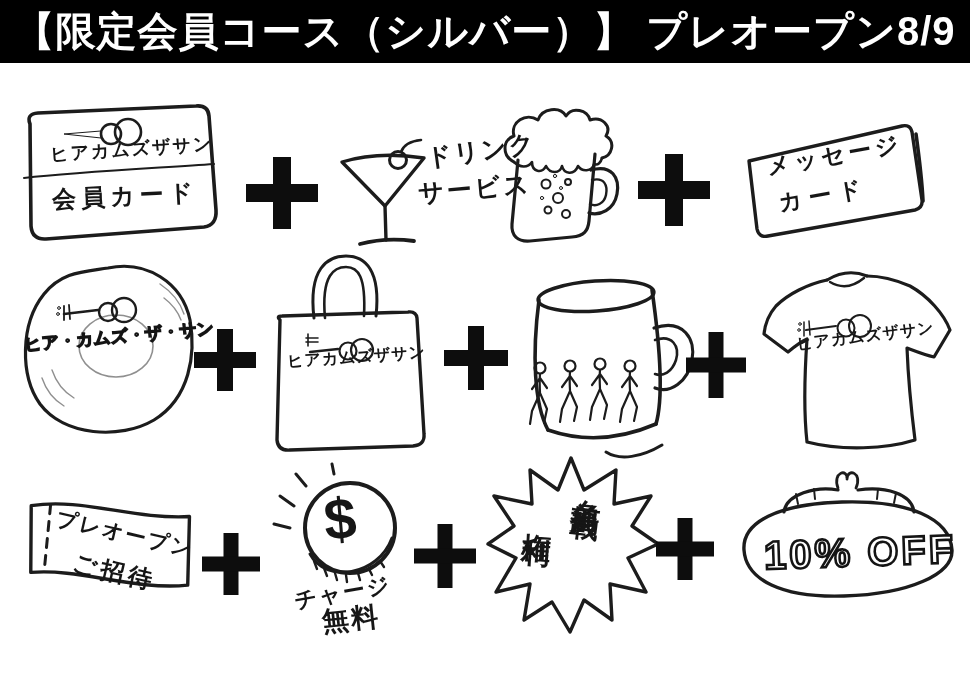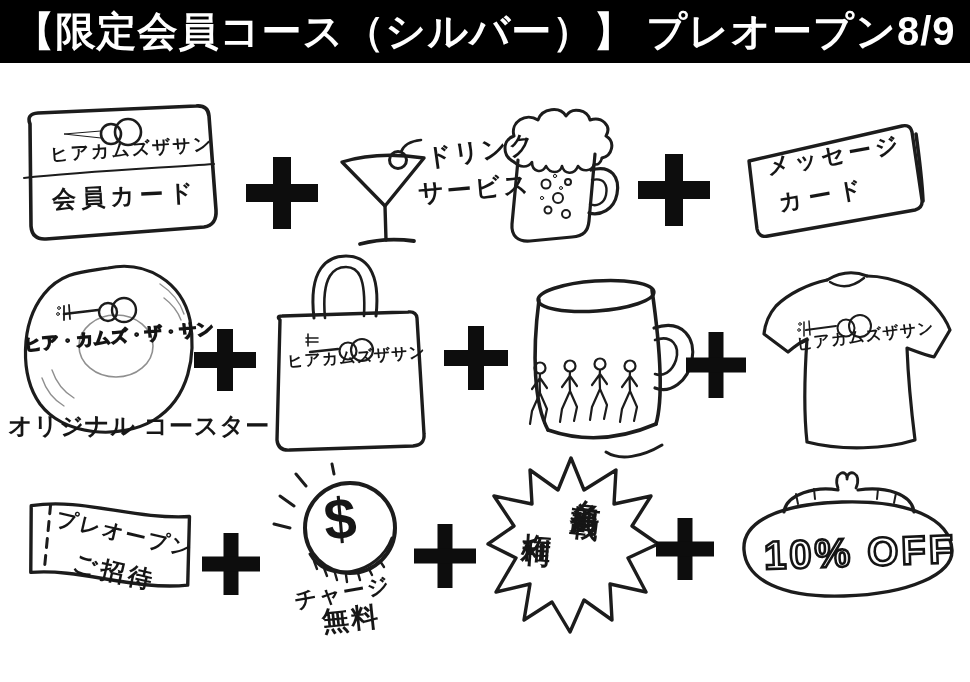--- a/index.html
+++ b/index.html
@@ -89,21 +89,20 @@
     <g>
       <circle stroke-width="2.4" cx="112" cy="52" r="12"></circle>
       <circle stroke-width="2.4" cx="96" cy="54" r="9"></circle>
       <path stroke-width="2.6" d="M86,52 L52,56"></path>
       <path stroke-width="1.8" d="M52,48 L52,62 M57,47 L58,61"></path>
       <circle fill="#222" stroke="none" cx="47" cy="50" r="1.4"></circle>
       <circle fill="#222" stroke="none" cx="46" cy="56" r="1.4"></circle>
     </g>
   </svg>
   <div class="t bubble" style="left:24px;top:328px;font-size:17px;transform:rotate(-5deg)">ヒア・カムズ・ザ・サン</div>
-  <div class="t" style="left:8px;top:414px;font-size:24px;letter-spacing:1px;font-weight:600">オリジナル コースター</div>
 
   <div class="plus" style="left:194px;top:329px;width:62px;height:62px;--t:16px"></div>
 
   <svg class="sk" style="left:262px;top:254px" width="170" height="200" viewBox="0 0 170 200">
     <path stroke-width="3" d="M52,64 C46,14 66,2 84,2 C103,2 119,16 114,62"></path>
     <path stroke-width="2.6" d="M63,64 C59,20 73,13 84,13 C96,13 104,22 102,62"></path>
     <path stroke-width="3.4" d="M18,66 Q14,62 20,62 L146,58 Q154,57 155,64 L162,180 Q163,191 151,192 L28,196 Q16,197 15,186 Z"></path>
     <g>
       <circle stroke-width="2.2" cx="100" cy="96" r="11"></circle>
       <circle stroke-width="2.2" cx="86" cy="97" r="8.5"></circle>

